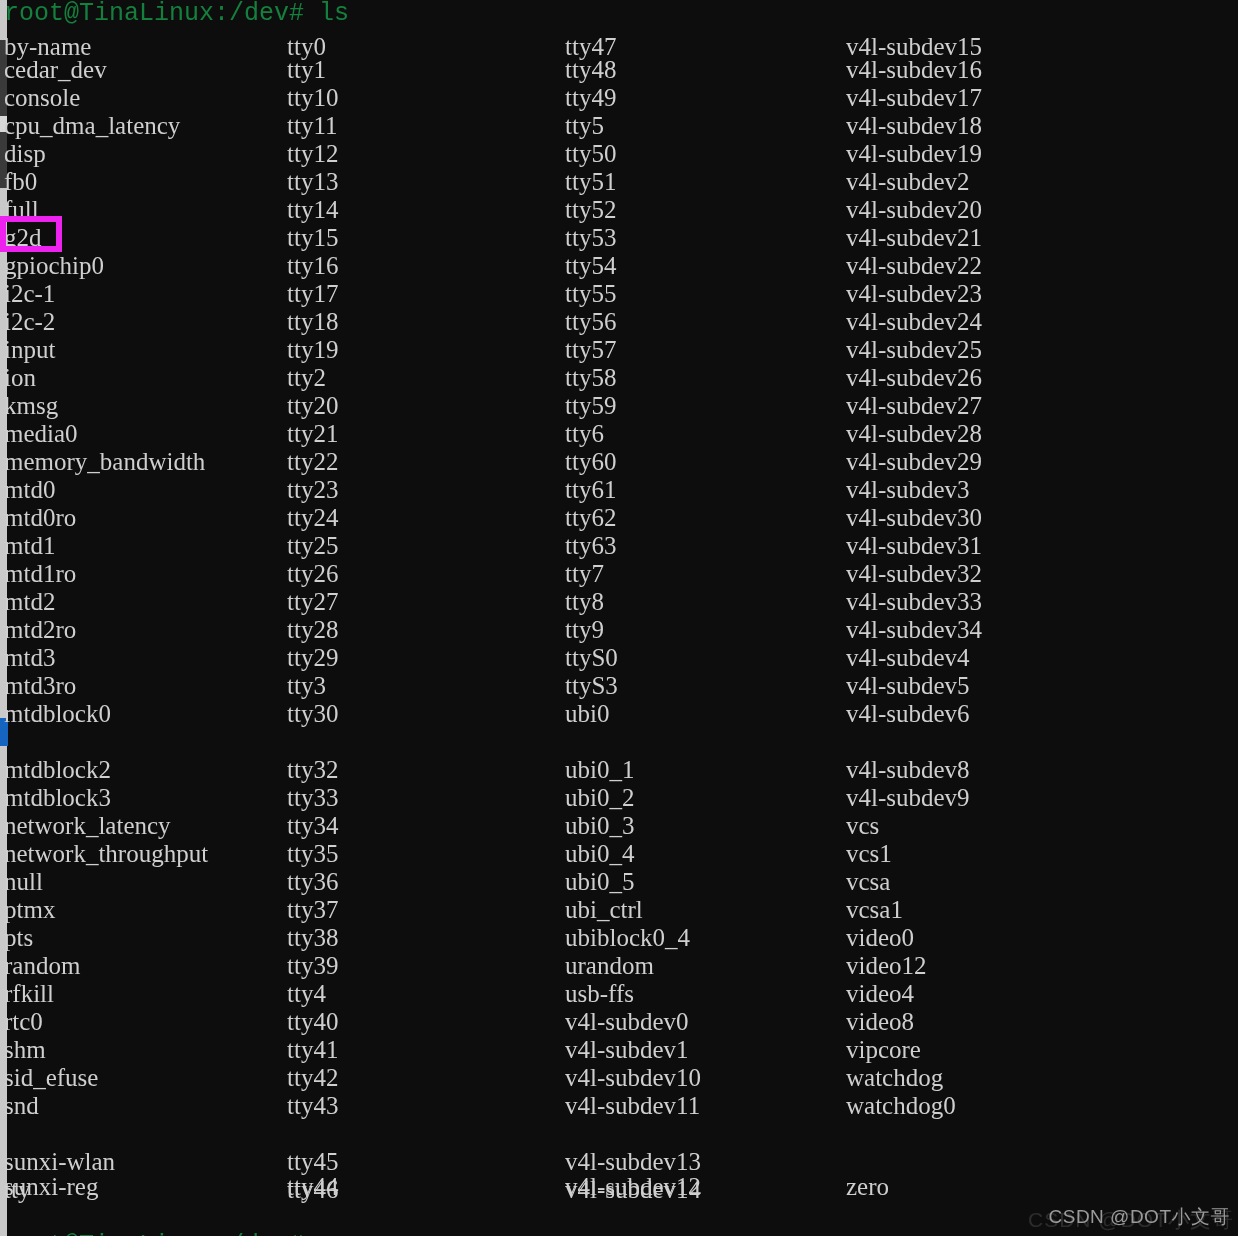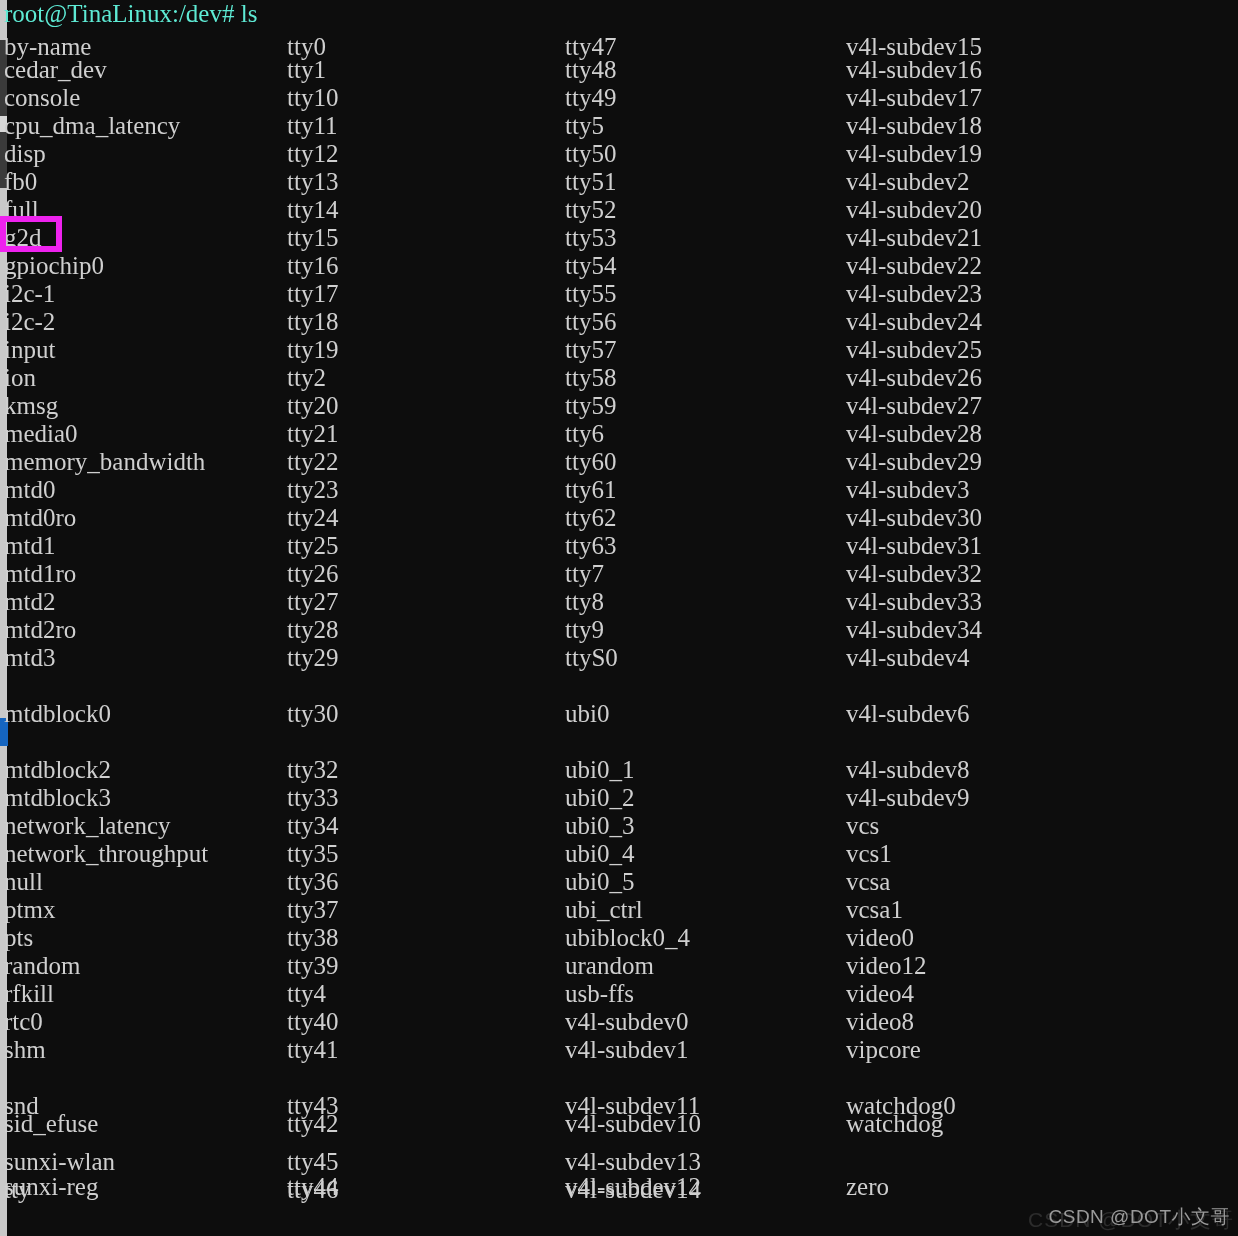--- a/index.html
+++ b/index.html
@@ -68,21 +68,21 @@
     font-size: 25px;
     line-height: 28px;
     letter-spacing: 0px;
     white-space: pre;
   }
   .c0 { left: 4px; }
   .c1 { left: 287px; }
   .c2 { left: 565px; }
   .c3 { left: 846px; }
 
-  .prompt-line .cell { color: #5eead4; }
+  .prompt-line .cell { color: #15803d; font-family: Liberation Mono, monospace; }
 
   
   #g2d-highlight {
     position: absolute;
     left: 0px;
     top: 216px;
     width: 62px;
     height: 36px;
     border: 6px solid #ee22ee;
     box-sizing: border-box;
@@ -140,33 +140,34 @@
       <div class="trow" style="top: 392px;"><span class="cell c0">kmsg</span><span class="cell c1">tty20</span><span class="cell c2">tty59</span><span class="cell c3">v4l-subdev27</span></div>
       <div class="trow" style="top: 420px;"><span class="cell c0">media0</span><span class="cell c1">tty21</span><span class="cell c2">tty6</span><span class="cell c3">v4l-subdev28</span></div>
       <div class="trow" style="top: 448px;"><span class="cell c0">memory_bandwidth</span><span class="cell c1">tty22</span><span class="cell c2">tty60</span><span class="cell c3">v4l-subdev29</span></div>
       <div class="trow" style="top: 476px;"><span class="cell c0">mtd0</span><span class="cell c1">tty23</span><span class="cell c2">tty61</span><span class="cell c3">v4l-subdev3</span></div>
       <div class="trow" style="top: 504px;"><span class="cell c0">mtd0ro</span><span class="cell c1">tty24</span><span class="cell c2">tty62</span><span class="cell c3">v4l-subdev30</span></div>
       <div class="trow" style="top: 532px;"><span class="cell c0">mtd1</span><span class="cell c1">tty25</span><span class="cell c2">tty63</span><span class="cell c3">v4l-subdev31</span></div>
       <div class="trow" style="top: 560px;"><span class="cell c0">mtd1ro</span><span class="cell c1">tty26</span><span class="cell c2">tty7</span><span class="cell c3">v4l-subdev32</span></div>
       <div class="trow" style="top: 588px;"><span class="cell c0">mtd2</span><span class="cell c1">tty27</span><span class="cell c2">tty8</span><span class="cell c3">v4l-subdev33</span></div>
       <div class="trow" style="top: 616px;"><span class="cell c0">mtd2ro</span><span class="cell c1">tty28</span><span class="cell c2">tty9</span><span class="cell c3">v4l-subdev34</span></div>
       <div class="trow" style="top: 644px;"><span class="cell c0">mtd3</span><span class="cell c1">tty29</span><span class="cell c2">ttyS0</span><span class="cell c3">v4l-subdev4</span></div>
+      <div class="trow" style="top: 672px;"><span class="cell c0">mtd3ro</span><span class="cell c1">tty3</span><span class="cell c2">ttyS3</span><span class="cell c3">v4l-subdev5</span></div>
       <div class="trow" style="top: 700px;"><span class="cell c0">mtdblock0</span><span class="cell c1">tty30</span><span class="cell c2">ubi0</span><span class="cell c3">v4l-subdev6</span></div>
       <div class="trow" style="top: 756px; padding-left: 41px;"><span class="cell c0">mtdblock2</span><span class="cell c1">tty32</span><span class="cell c2">ubi0_1</span><span class="cell c3">v4l-subdev8</span></div>
       <div class="trow" style="top: 784px;"><span class="cell c0">mtdblock3</span><span class="cell c1">tty33</span><span class="cell c2">ubi0_2</span><span class="cell c3">v4l-subdev9</span></div>
       <div class="trow" style="top: 812px;"><span class="cell c0">network_latency</span><span class="cell c1">tty34</span><span class="cell c2">ubi0_3</span><span class="cell c3">vcs</span></div>
       <div class="trow" style="top: 840px;"><span class="cell c0">network_throughput</span><span class="cell c1">tty35</span><span class="cell c2">ubi0_4</span><span class="cell c3">vcs1</span></div>
       <div class="trow" style="top: 868px;"><span class="cell c0">null</span><span class="cell c1">tty36</span><span class="cell c2">ubi0_5</span><span class="cell c3">vcsa</span></div>
       <div class="trow" style="top: 896px;"><span class="cell c0">ptmx</span><span class="cell c1">tty37</span><span class="cell c2">ubi_ctrl</span><span class="cell c3">vcsa1</span></div>
       <div class="trow" style="top: 924px;"><span class="cell c0">pts</span><span class="cell c1">tty38</span><span class="cell c2">ubiblock0_4</span><span class="cell c3">video0</span></div>
       <div class="trow" style="top: 952px;"><span class="cell c0">random</span><span class="cell c1">tty39</span><span class="cell c2">urandom</span><span class="cell c3">video12</span></div>
       <div class="trow" style="top: 980px;"><span class="cell c0">rfkill</span><span class="cell c1">tty4</span><span class="cell c2">usb-ffs</span><span class="cell c3">video4</span></div>
       <div class="trow" style="top: 1008px;"><span class="cell c0">rtc0</span><span class="cell c1">tty40</span><span class="cell c2">v4l-subdev0</span><span class="cell c3">video8</span></div>
       <div class="trow" style="top: 1036px; padding-left: 40px;"><span class="cell c0">shm</span><span class="cell c1">tty41</span><span class="cell c2">v4l-subdev1</span><span class="cell c3">vipcore</span></div>
-      <div class="trow" style="top: 1110px;"><span class="cell c0">sid_efuse</span><span class="cell c1">tty42</span><span class="cell c2">v4l-subdev10</span><span class="cell c3">watchdog</span></div>
+      <div class="trow" style="top: 1064px;"><span class="cell c0">sid_efuse</span><span class="cell c1">tty42</span><span class="cell c2">v4l-subdev10</span><span class="cell c3">watchdog</span></div>
       <div class="trow" style="top: 1092px;"><span class="cell c0">snd</span><span class="cell c1">tty43</span><span class="cell c2">v4l-subdev11</span><span class="cell c3">watchdog0</span></div>
       <div class="trow" style="top: 1173px;"><span class="cell c0">sunxi-reg</span><span class="cell c1">tty44</span><span class="cell c2">v4l-subdev12</span><span class="cell c3">zero</span></div>
       <div class="trow" style="top: 1148px;"><span class="cell c0">sunxi-wlan</span><span class="cell c1">tty45</span><span class="cell c2">v4l-subdev13</span></div>
       <div class="trow" style="top: 1176px;"><span class="cell c0">tty</span><span class="cell c1">tty46</span><span class="cell c2">v4l-subdev14</span></div>
       <div class="trow prompt-line" style="top: 1232px;"><span class="cell c0">root@TinaLinux:/dev#</span></div>
     </div>
 
   <div id="g2d-highlight" style="border-color: rgb(238, 34, 238);"></div>
 
   <div id="watermark-ghost">CSDN @DOT小文哥</div>

